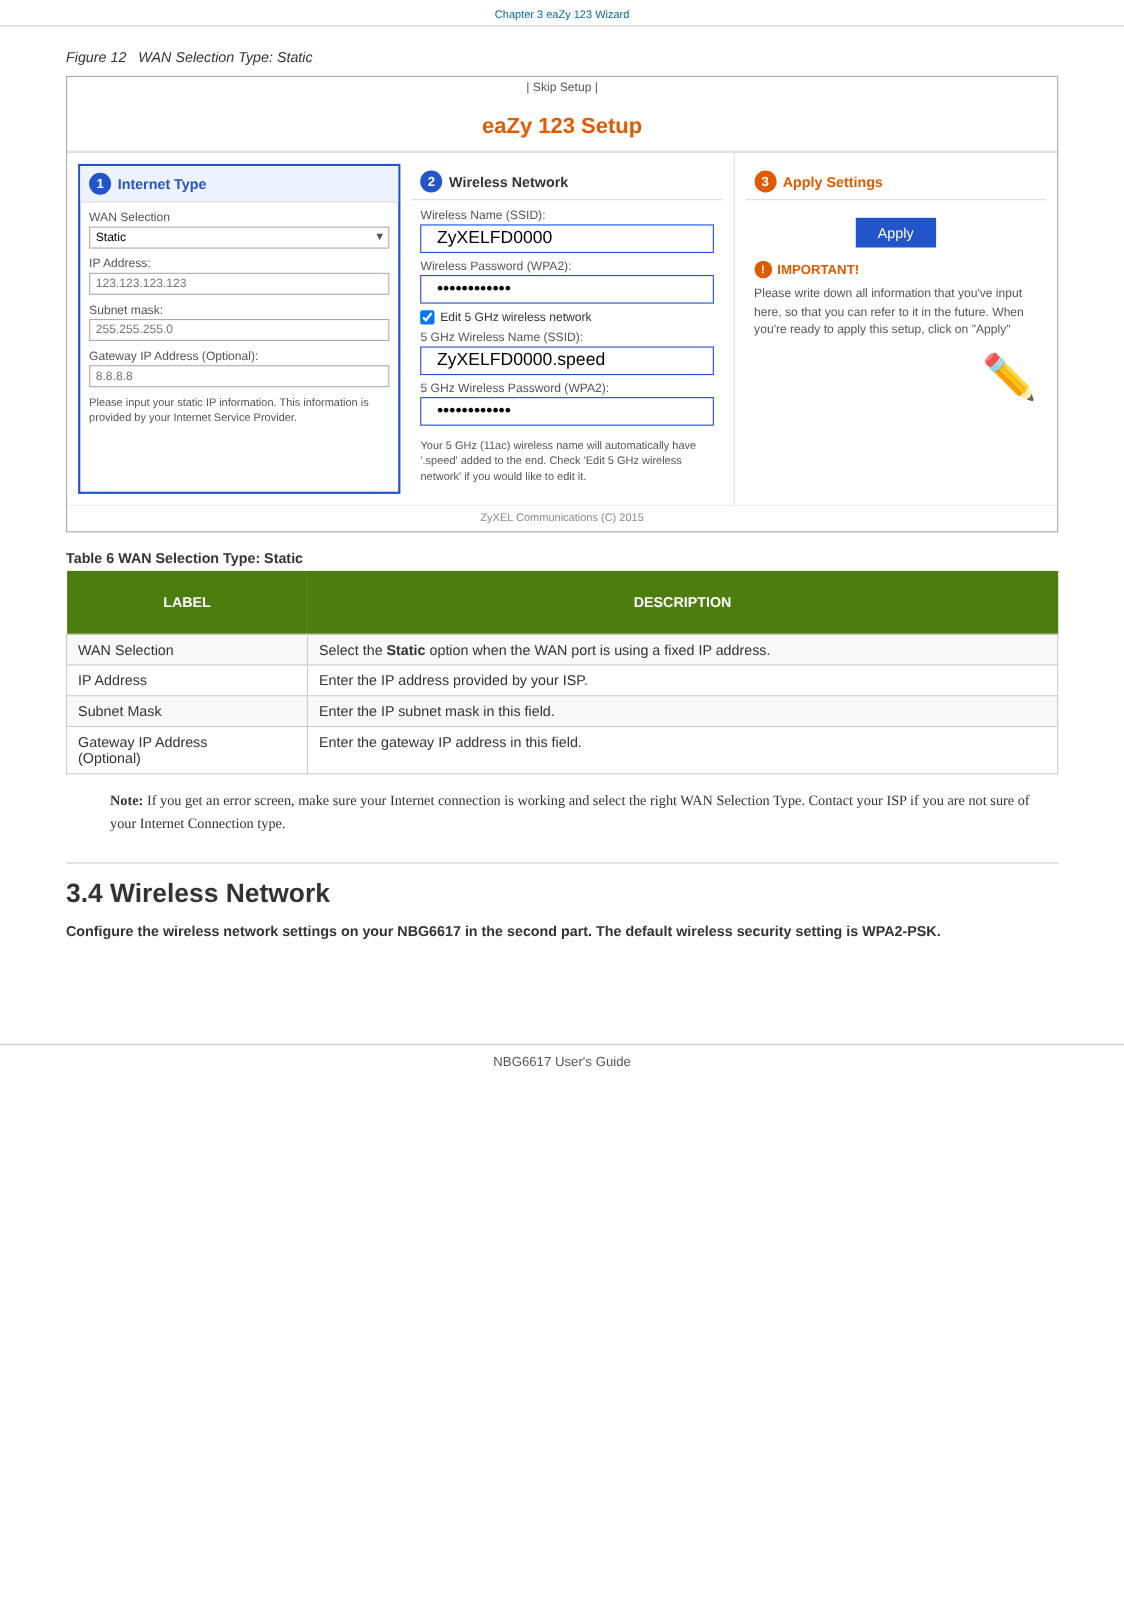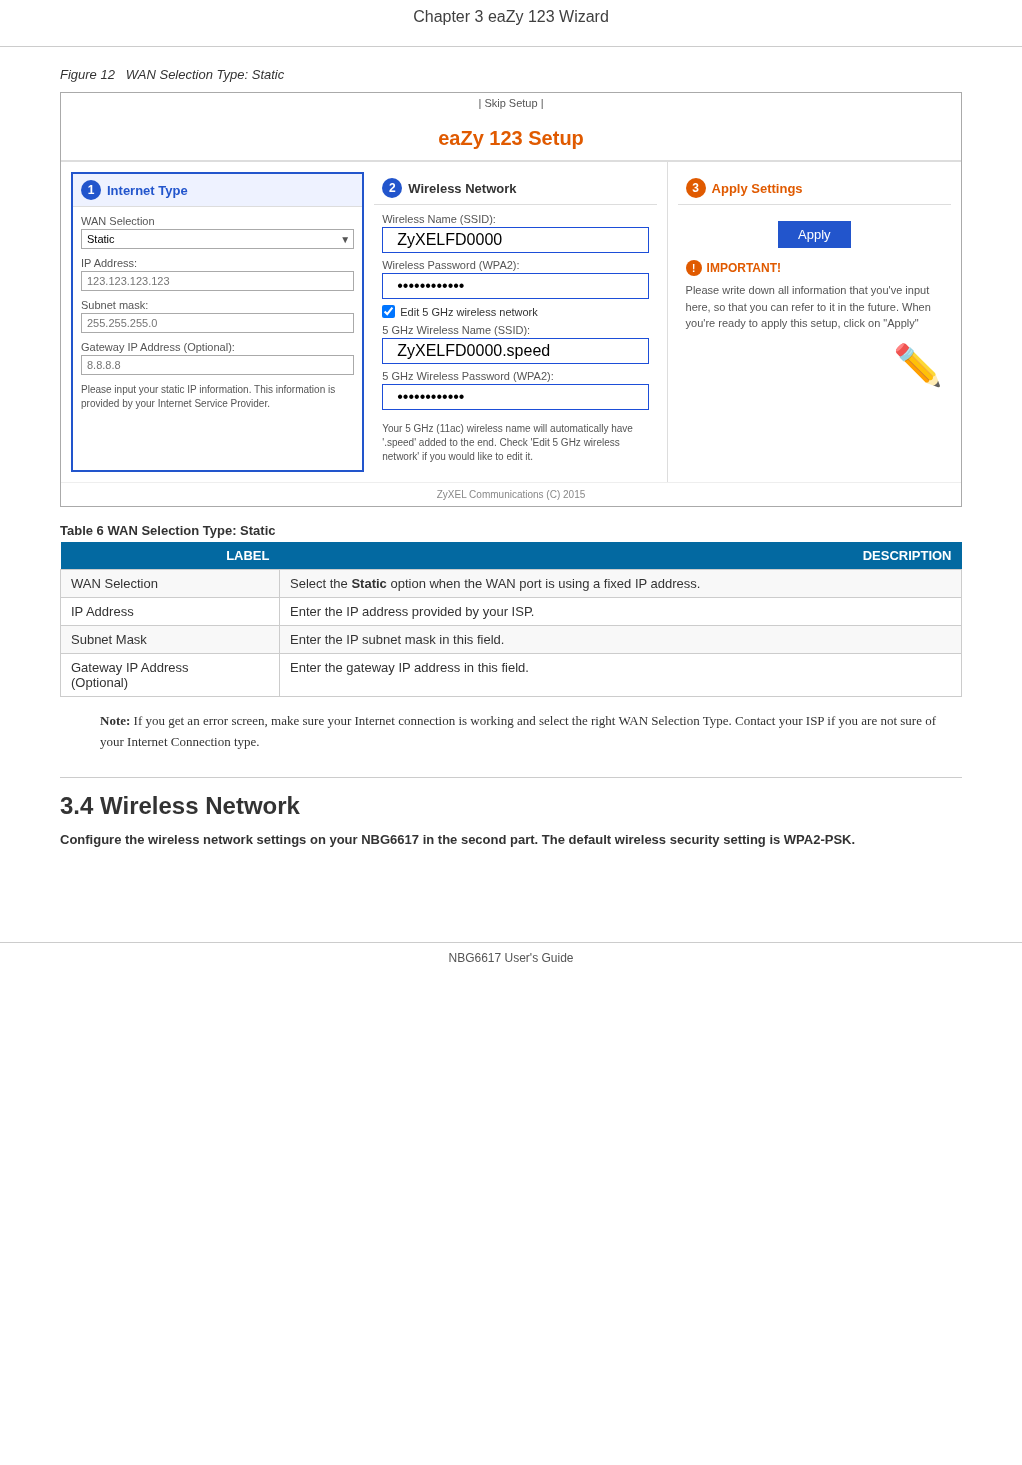--- a/index.html
+++ b/index.html
@@ -7,23 +7,23 @@
       font-family: Arial, sans-serif;
       font-size: 13px;
       color: #333;
       background: #fff;
       width: 1022px;
       min-height: 1465px;
       padding: 0;
     }
     .page-header {
       text-align: center;
-      font-size: 16px;
-      color: #404040;
-      padding: 8px 0 20px 0;
+      font-size: 10px;
+      color: #0369a1;
+      padding: 8px 0 4px 0;
       border-bottom: 1px solid #ccc;
     }
     .page-content {
       padding: 20px 60px 40px 60px;
     }
     .figure-title {
       font-size: 13px;
       font-weight: bold;
       margin-bottom: 10px;
     }
@@ -207,24 +207,24 @@
       font-size: 13px;
       font-weight: bold;
       margin-bottom: 4px;
     }
     table.data-table {
       width: 100%;
       border-collapse: collapse;
       font-size: 13px;
     }
     table.data-table th {
-      background: #0369a1;
+      background: #4d7c0f;
       color: #fff;
-      text-align: right;
-      padding: 6px 10px;
+      text-align: center;
+      padding: 21px 10px;
       font-weight: bold;
     }
     table.data-table td {
       border: 1px solid #ccc;
       padding: 6px 10px;
       vertical-align: top;
     }
     table.data-table tr:nth-child(odd) td { background: #f8f8f8; }
     table.data-table tr:nth-child(even) td { background: #fff; }
     .note-box {

